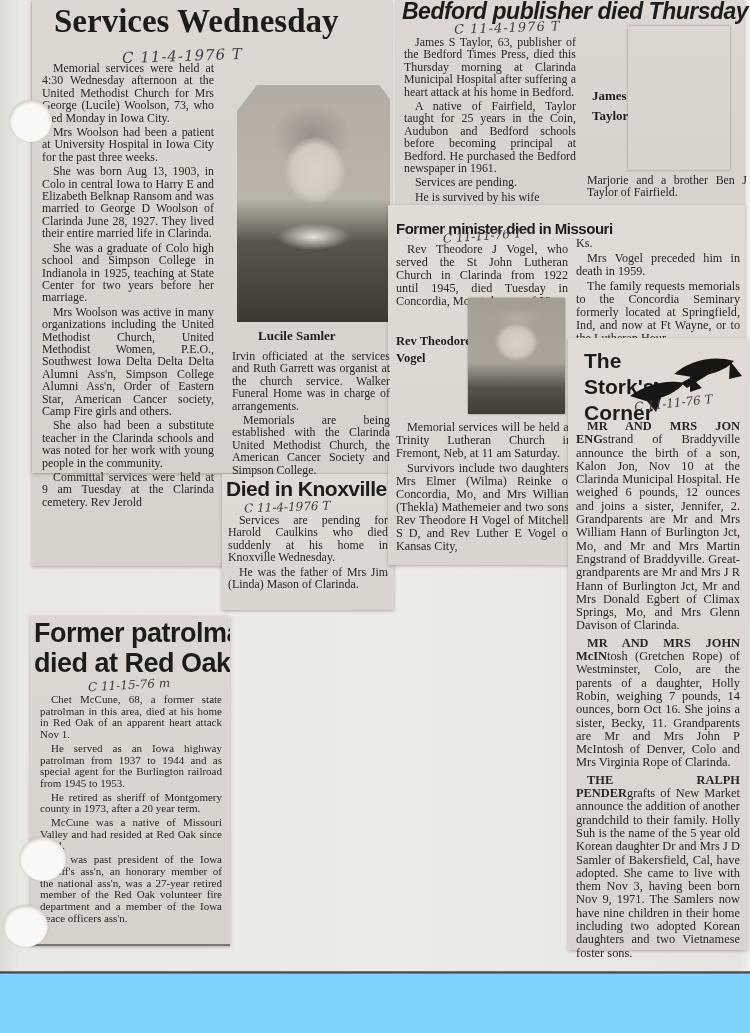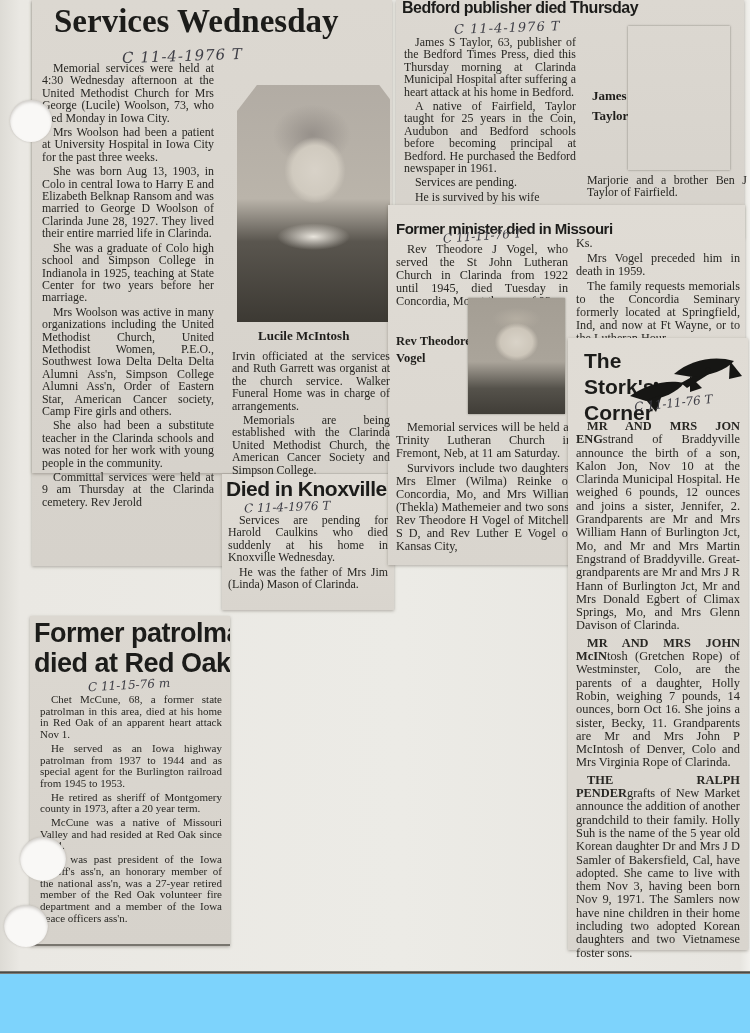--- a/index.html
+++ b/index.html
@@ -47,39 +47,39 @@
                  linear-gradient(180deg,#b2aca4 0%,#bab4aa 48%,#5a564f 66%,#3c3933 100%);"></div>
   </div>
   <div class="handnote" style="left:122px;top:47px;font-size:15px;transform:rotate(-2deg);letter-spacing:1px;">C 11-4-1976 T</div>
   <div class="body-col" style="left:42px;top:62px;width:172px;font-size:11.9px;line-height:12.4px;z-index:11;">
     <p>Memorial services were held at 4:30 Wednesday afternoon at the United Methodist Church for Mrs George (Lucile) Woolson, 73, who died Monday in Iowa City.</p>
     <p>Mrs Woolson had been a patient at University Hospital in Iowa City for the past three weeks.</p>
     <p>She was born Aug 13, 1903, in Colo in central Iowa to Harry E and Elizabeth Belknap Ransom and was married to George D Woolson of Clarinda June 28, 1927. They lived their entire married life in Clarinda.</p>
     <p>She was a graduate of Colo high school and Simpson College in Indianola in 1925, teaching at State Center for two years before her marriage.</p>
     <p>Mrs Woolson was active in many organizations including the United Methodist Church, United Methodist Women, P.E.O., Southwest Iowa Delta Delta Delta Alumni Ass'n, Simpson College Alumni Ass'n, Order of Eastern Star, American Cancer society, Camp Fire girls and others.</p>
     <p>She also had been a substitute teacher in the Clarinda schools and was noted for her work with young people in the community.</p>
-    <p>Committal services were held at 9 am Thursday at the Clarinda cemetery. Rev Jerold</p>
+    <p>Committal services were held at 9 am Tuesday at the Clarinda cemetery. Rev Jerold</p>
   </div>
-  <div class="caption" style="left:258px;top:328px;font-size:13px;z-index:11;">Lucile McIntosh</div>
+  <div class="caption" style="left:258px;top:328px;font-size:13px;z-index:11;">Lucile Samler</div>
   <div class="body-col" style="left:232px;top:350px;width:158px;font-size:11.9px;line-height:12.4px;z-index:11;">
     <p style="text-indent:0;">Irvin officiated at the services and Ruth Garrett was organist at the church service. Walker Funeral Home was in charge of arrangements.</p>
     <p>Memorials are being established with the Clarinda United Methodist Church, the American Cancer Society and Simpson College.</p>
   </div>
 
   <div class="clip lighter" style="left:222px;top:474px;width:172px;height:136px;">
     <div class="headline-sans" style="position:absolute;left:4px;top:4px;font-size:21px;white-space:nowrap;">Died in Knoxville</div>
     <div class="handnote" style="left:22px;top:26px;font-size:12px;transform:rotate(-2deg);">C 11-4-1976 T</div>
     <div class="body-col" style="left:6px;top:40px;width:160px;font-size:11.9px;line-height:12.4px;">
       <p>Services are pending for Harold Caulkins who died suddenly at his home in Knoxville Wednesday.</p>
       <p>He was the father of Mrs Jim (Linda) Mason of Clarinda.</p>
     </div>
   </div>
 
   <div class="clip" style="left:396px;top:0;width:348px;height:238px;">
-    <div class="headline-sans" style="position:absolute;left:6px;top:0;font-size:16px;white-space:nowrap;">Bedford publisher died Thursday</div>
+    <div class="headline-sans" style="position:absolute;left:6px;top:0;font-size:23px;white-space:nowrap;font-style:italic;">Bedford publisher died Thursday</div>
     <div class="handnote" style="left:58px;top:20px;font-size:13px;transform:rotate(-2deg);letter-spacing:1px;">C 11-4-1976 T</div>
     <div class="body-col" style="left:8px;top:36px;width:172px;font-size:11.9px;line-height:12.4px;">
       <p>James S Taylor, 63, publisher of the Bedford Times Press, died this Thursday morning at Clarinda Municipal Hospital after suffering a heart attack at his home in Bedford.</p>
       <p>A native of Fairfield, Taylor taught for 25 years in the Coin, Audubon and Bedford schools before becoming principal at Bedford. He purchased the Bedford newspaper in 1961.</p>
       <p>Services are pending.</p>
       <p>He is survived by his wife</p>
     </div>
     <div class="caption" style="left:196px;top:86px;font-size:13px;line-height:20px;">
       <div>James</div>
       <div>Taylor</div>

